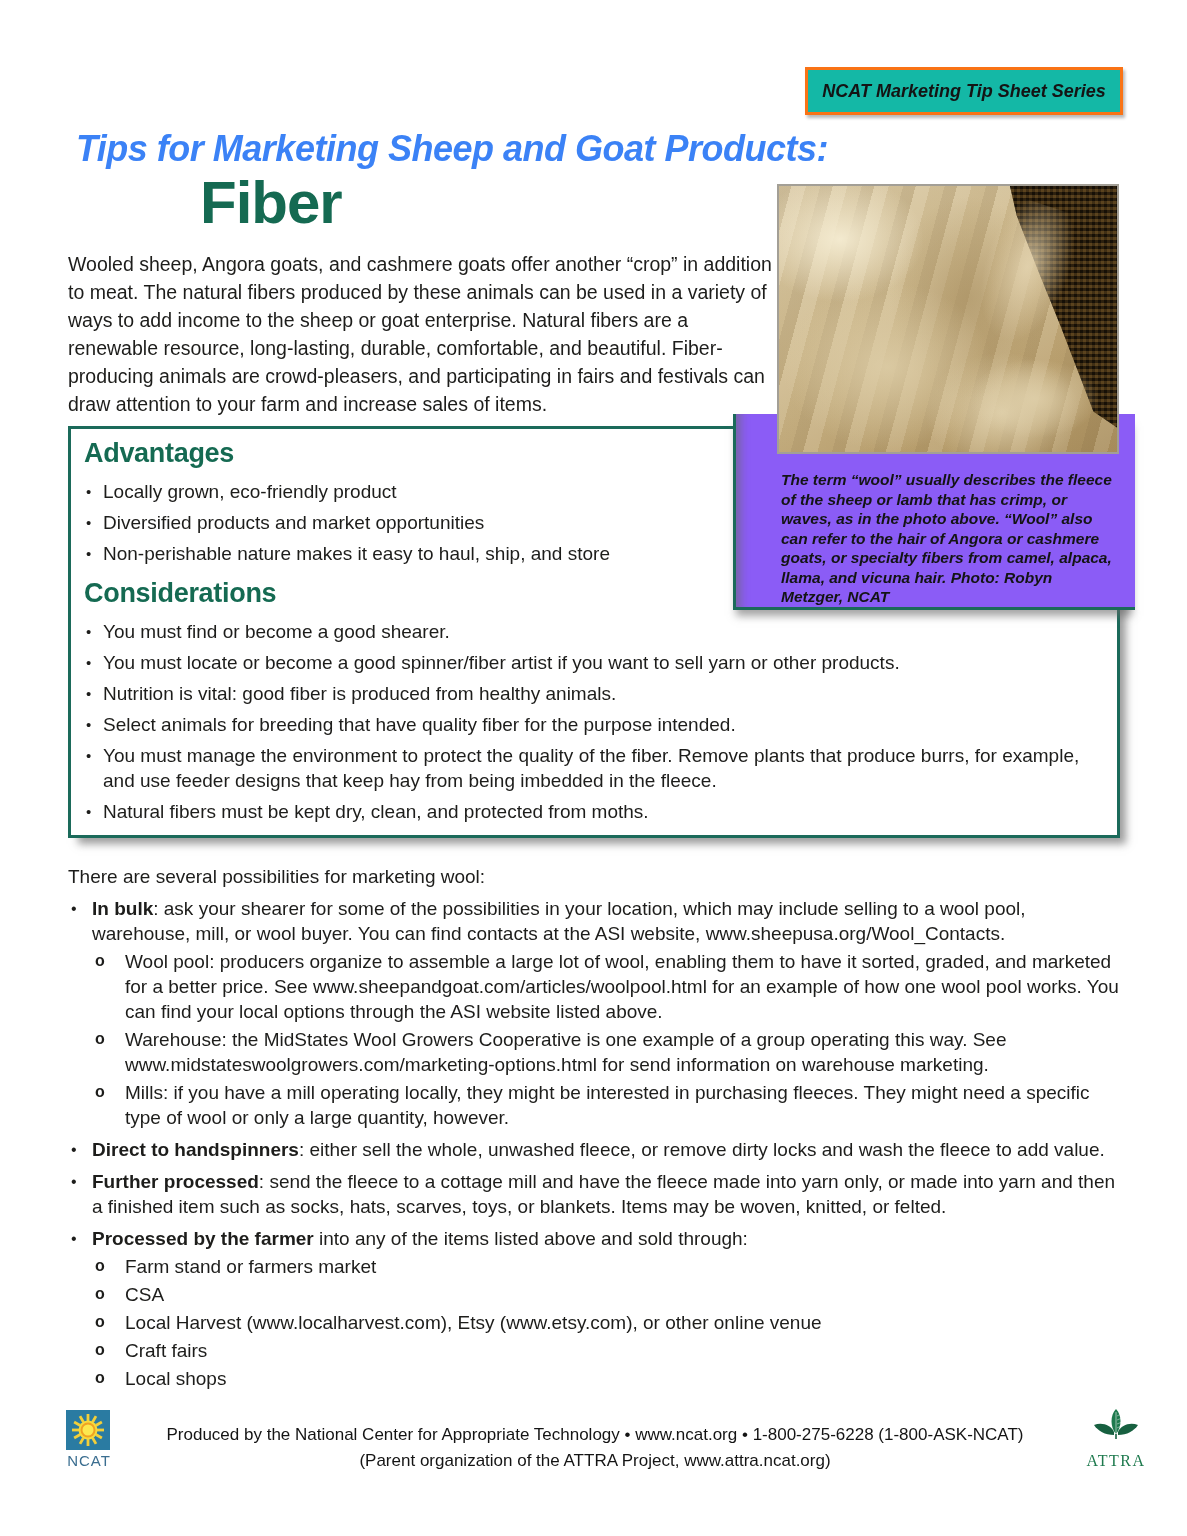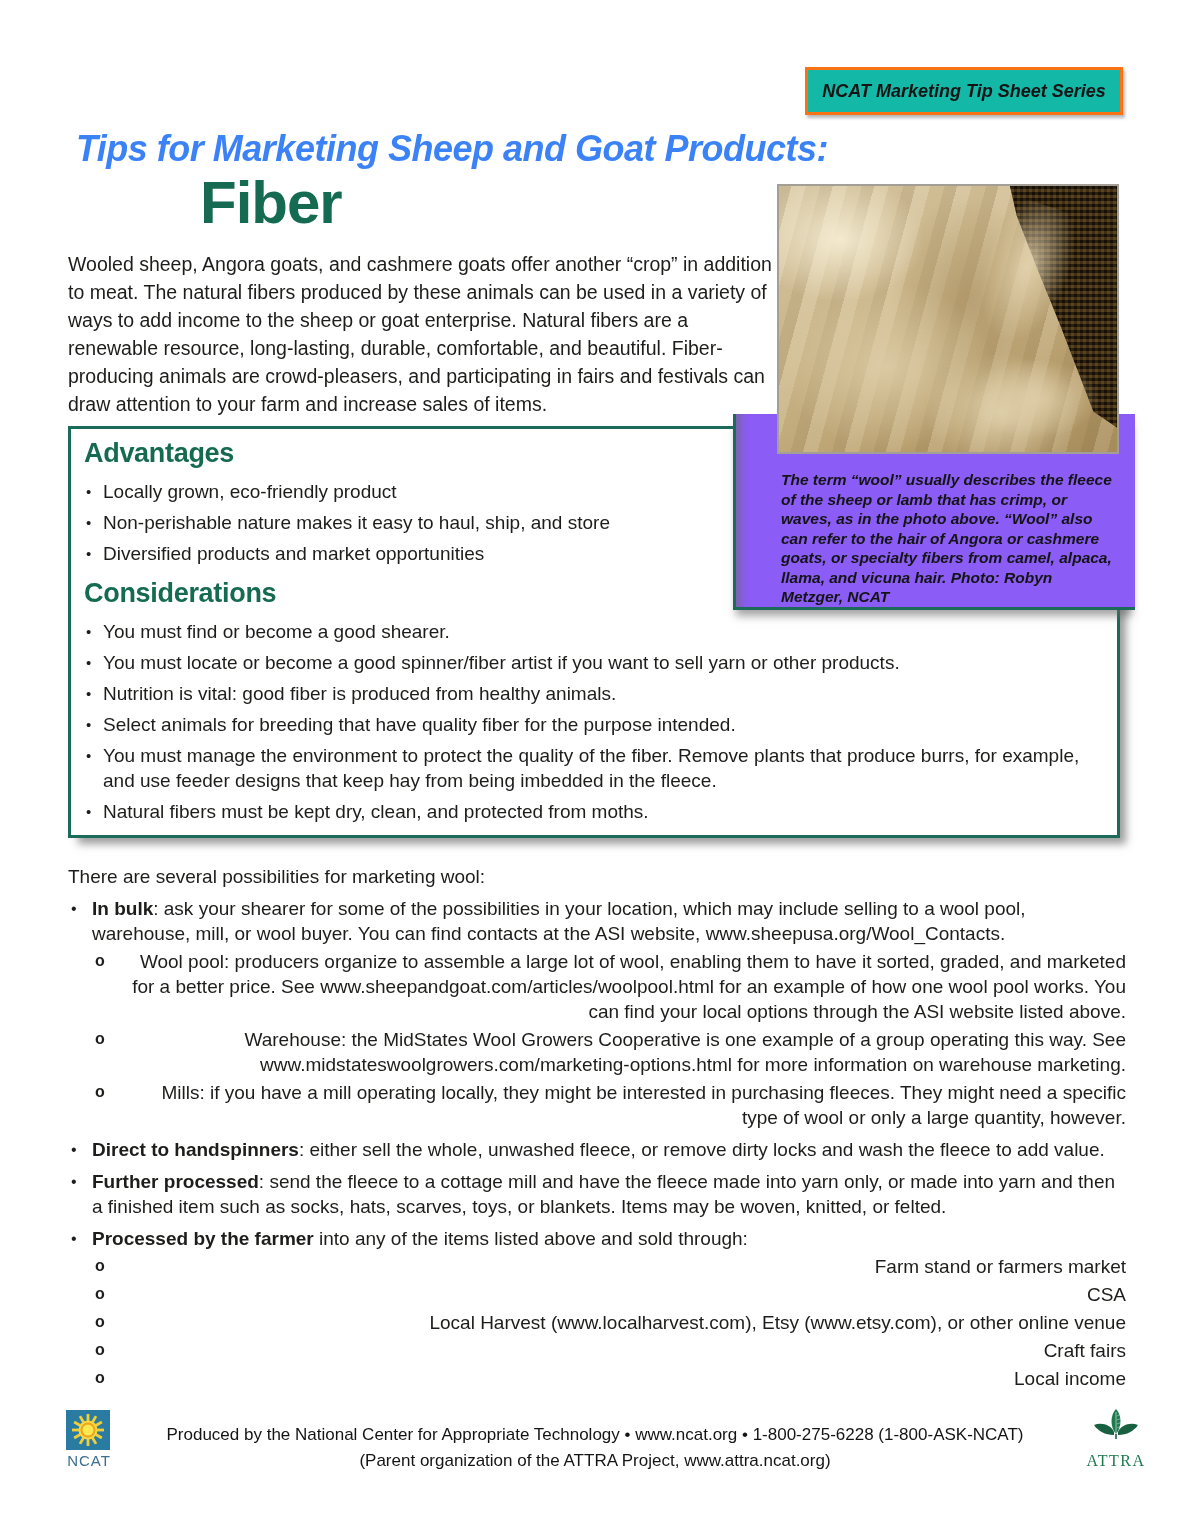--- a/index.html
+++ b/index.html
@@ -105,21 +105,21 @@
     position:relative;padding-left:24px;margin-top:7px;
     font-size:19px;line-height:25px;
   }
   .mlist > li::before{
     content:"•";position:absolute;left:3px;top:0;font-size:16px;line-height:25px;
   }
   .lead{font-weight:bold;}
   .olist{margin-top:3px;}
   .olist li{
     position:relative;padding-left:33px;margin-top:3px;
-    font-size:19px;line-height:25px;text-align:right;
+    font-size:19px;line-height:25px;
   }
   .olist li::before{
     content:"o";position:absolute;left:3px;top:-1px;
     font-weight:bold;font-size:16px;line-height:25px;
   }
 
   
   .footer-text{
     position:absolute;left:140px;top:1422px;width:910px;text-align:center;
     font-size:17px;line-height:26px;color:#141414;
@@ -152,22 +152,22 @@
 <div class="bigbox"></div>
 
 <div class="caption-panel">
   <p class="caption">The term “wool” usually describes the fleece of the sheep or lamb that has crimp, or waves, as in the photo above. “Wool” also can refer to the hair of Angora or cashmere goats, or specialty fibers from camel, alpaca, llama, and vicuna hair. Photo: Robyn Metzger, NCAT</p>
 </div>
 
 <section class="adv">
   <h3 class="section-head">Advantages</h3>
   <ul class="blist">
     <li>Locally grown, eco-friendly product</li>
+    <li>Diversified products and market opportunities</li>
     <li>Non-perishable nature makes it easy to haul, ship, and store</li>
-    <li>Diversified products and market opportunities</li>
   </ul>
 </section>
 
 <section class="cons">
   <h3 class="section-head">Considerations</h3>
   <ul class="blist">
     <li>You must find or become a good shearer.</li>
     <li>You must locate or become a good spinner/fiber artist if you want to sell yarn or other products.</li>
     <li>Nutrition is vital: good fiber is produced from healthy animals.</li>
     <li>Select animals for breeding that have quality fiber for the purpose intended.</li>
@@ -176,38 +176,38 @@
   </ul>
 </section>
 
 <section class="marketing">
   <p class="marketing-intro">There are several possibilities for marketing wool:</p>
   <ul class="mlist">
     <li>
       <span class="lead">In bulk</span><span>: ask your shearer for some of the possibilities in your location, which may include selling to a wool pool, warehouse, mill, or wool buyer.  You can find contacts at the ASI website, www.sheepusa.org/Wool_Contacts.</span>
       <ul class="olist">
         <li>Wool pool: producers organize to assemble a large lot of wool, enabling them to have it sorted, graded, and marketed for a better price.  See www.sheepandgoat.com/articles/woolpool.html for an example of how one wool pool works.  You can find your local options through the ASI website listed above.</li>
-        <li>Warehouse: the MidStates Wool Growers Cooperative is one example of a group operating this way. See www.midstateswoolgrowers.com/marketing-options.html for more information on warehouse marketing.</li>
+        <li>Warehouse: the MidStates Wool Growers Cooperative is one example of a group operating this way. See www.midstateswoolgrowers.com/marketing-options.html for send information on warehouse marketing.</li>
         <li>Mills: if you have a mill operating locally, they might be interested in purchasing fleeces.  They might need a specific type of wool or only a large quantity, however.</li>
       </ul>
     </li>
     <li>
       <span class="lead">Direct to handspinners</span><span>: either sell the whole, unwashed fleece, or remove dirty locks and wash the fleece to add value.</span>
     </li>
     <li>
       <span class="lead">Further processed</span><span>: send the fleece to a cottage mill and have the fleece made into yarn only, or made into yarn and then a finished item such as socks, hats, scarves, toys, or blankets. Items may be woven, knitted, or felted.</span>
     </li>
     <li>
       <span class="lead">Processed by the farmer</span><span> into any of the items listed above and sold through:</span>
       <ul class="olist">
         <li>Farm stand or farmers market</li>
         <li>CSA</li>
         <li>Local Harvest (www.localharvest.com), Etsy (www.etsy.com), or other online venue</li>
         <li>Craft fairs</li>
-        <li>Local income</li>
+        <li>Local shops</li>
       </ul>
     </li>
   </ul>
 </section>
 
 <div class="ncat-logo">
   <span class="ncat-badge">
     <svg width="44" height="40" viewBox="0 0 44 40">
       <g transform="translate(22,20)">
         <g fill="#f2cf3a">

